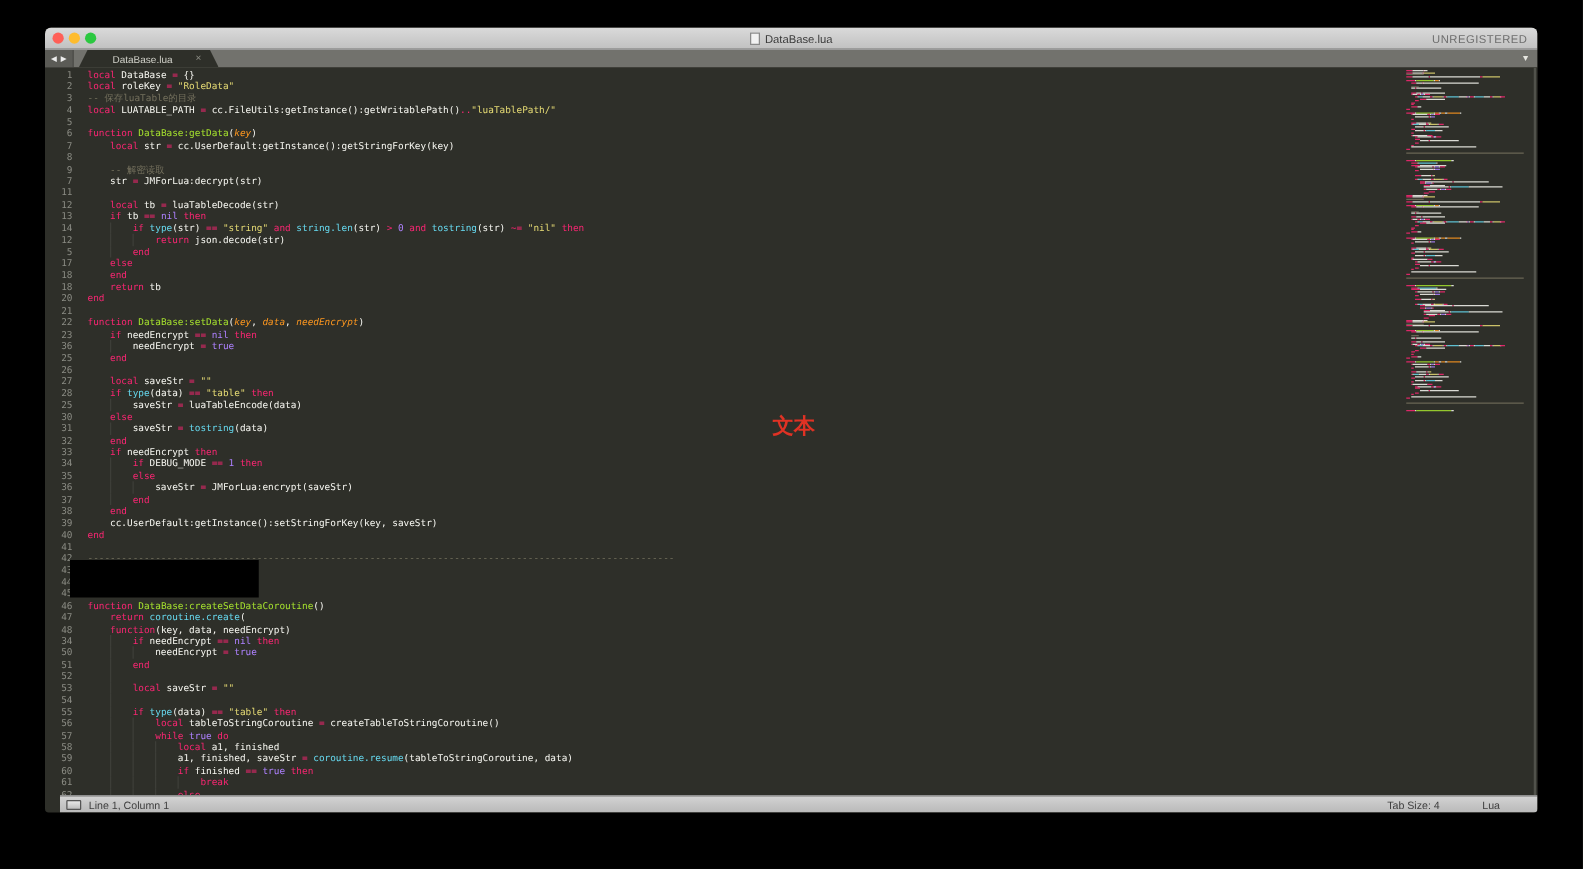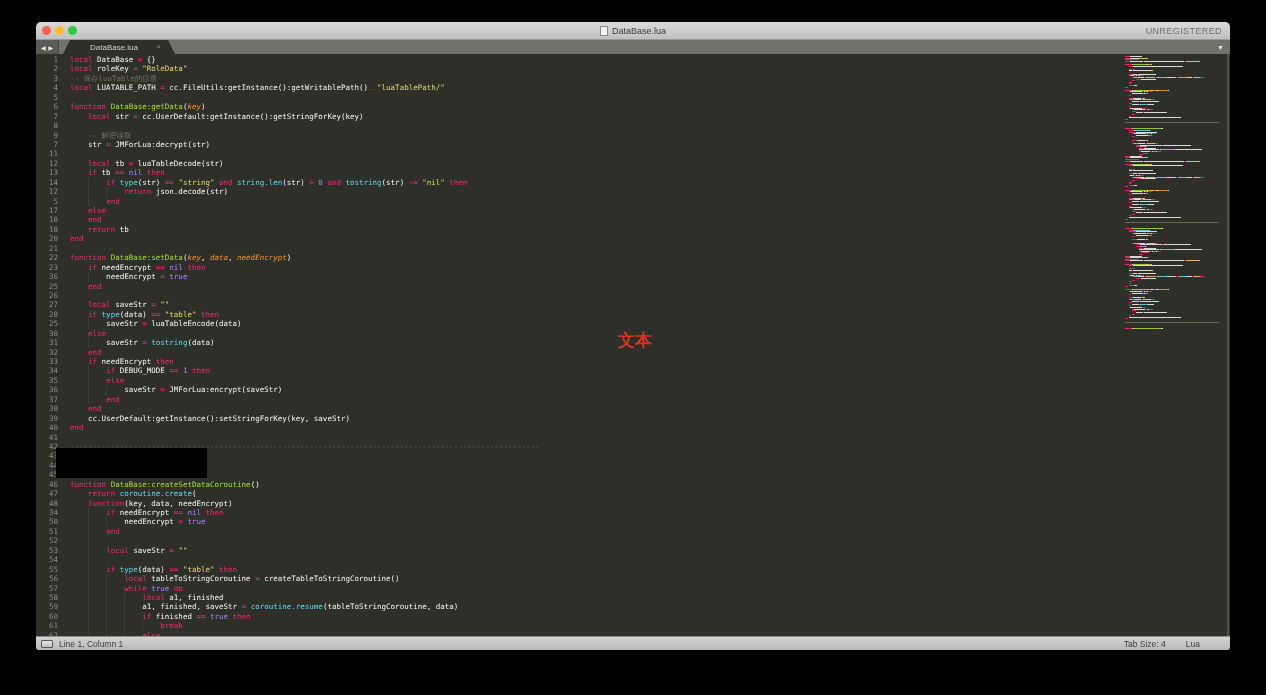--- a/index.html
+++ b/index.html
@@ -41,28 +41,28 @@
   .g{position:absolute;top:0;bottom:0;width:1px;background:rgba(248,248,242,0.08);}
   .tok-k{color:var(--kw);}  .tok-s{color:var(--str);}
   .tok-f{color:var(--fn);}  .tok-p{color:var(--par);font-style:italic;}
   .tok-c{color:var(--com);} .tok-n{color:var(--con);}
   .tok-b{color:var(--bi);}  .tok-t{color:var(--txt);}
   
   .minimap{position:absolute;left:1089px;top:2px;width:100px;}
   .mrow{display:flex;height:1px;margin-bottom:0.62px;}
   .mrow span{height:1px;display:inline-block;opacity:.85;}
   
-  .statusbar{position:absolute;left:0;right:0;bottom:0;height:14px;
+  .statusbar{position:absolute;left:12px;right:0;bottom:0;height:14px;
     background:linear-gradient(#d3d3d3,#b9b9b9);border-top:1px solid #8f8f8f;box-sizing:border-box;
     display:flex;align-items:center;justify-content:space-between;
     font-size:8.5px;color:#3e3e3e;}
   .sb-left{display:flex;align-items:center;gap:6px;padding-left:5px;}
   .sb-icon{width:12px;height:8px;border:1px solid #555;border-radius:1px;box-sizing:border-box;
     background:linear-gradient(#e8e8e8,#bdbdbd);}
-  .sb-right{display:flex;align-items:center;gap:20px;padding-right:30px;}
+  .sb-right{display:flex;align-items:center;gap:34px;padding-right:30px;}
   
   .redaction{position:absolute;left:56px;top:448px;width:151px;height:30px;background:#000;z-index:50;}
   .annotation{position:absolute;left:618px;top:329px;font-size:17px;font-weight:bold;
     color:var(--ann);z-index:60;font-family:"DejaVu Sans",sans-serif;}
 </style>
 </head>
 <body>
 
 <div class="window">
 

